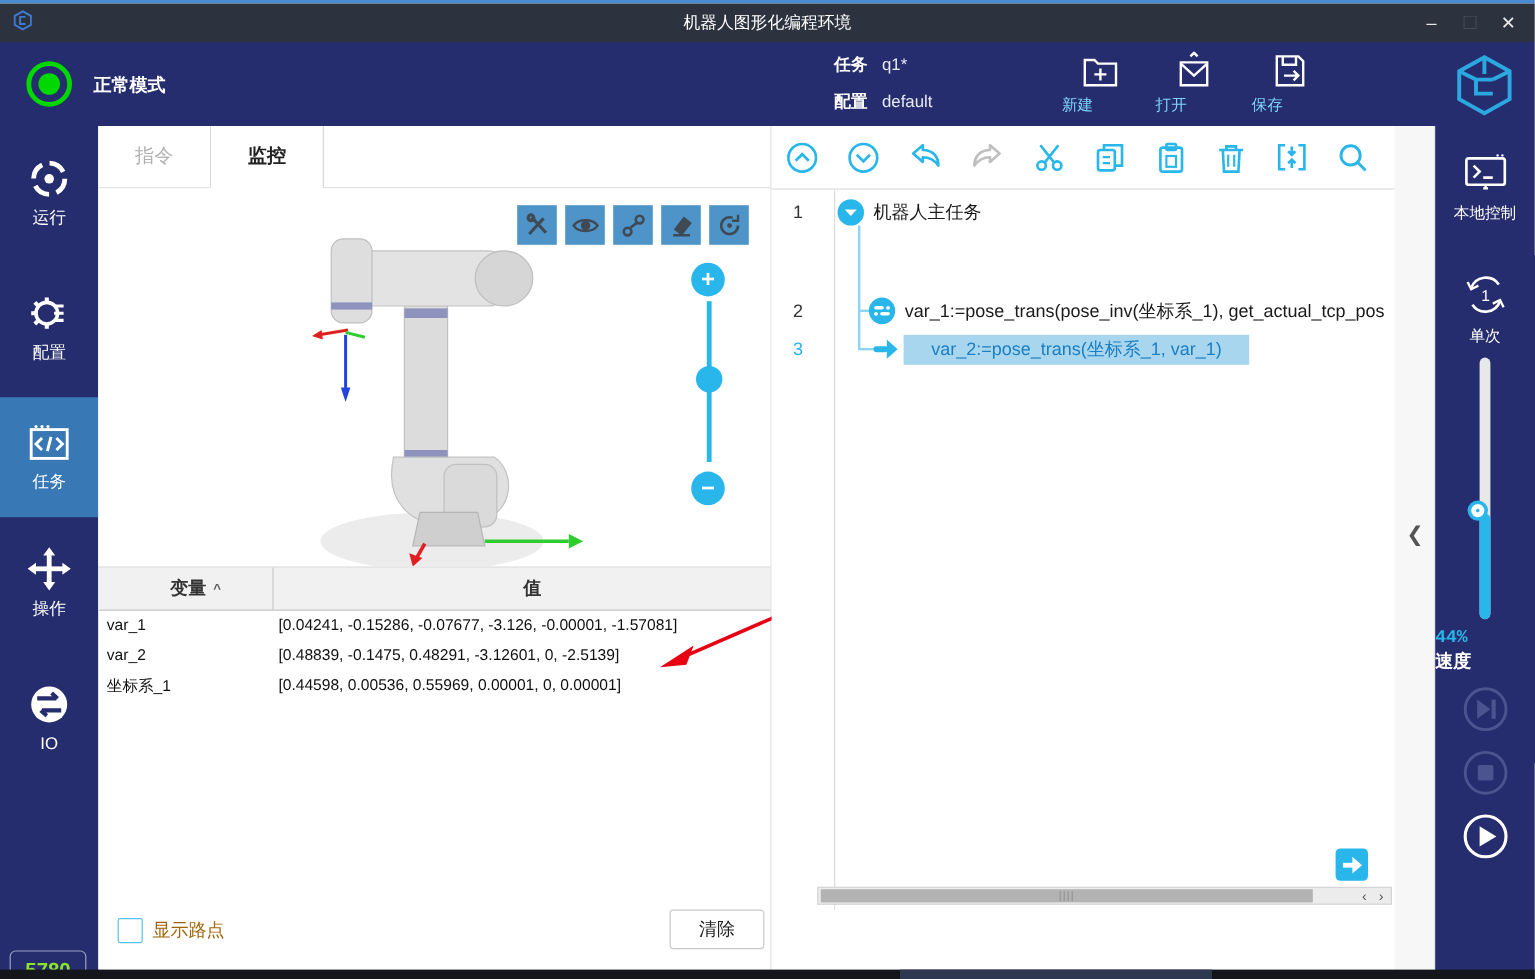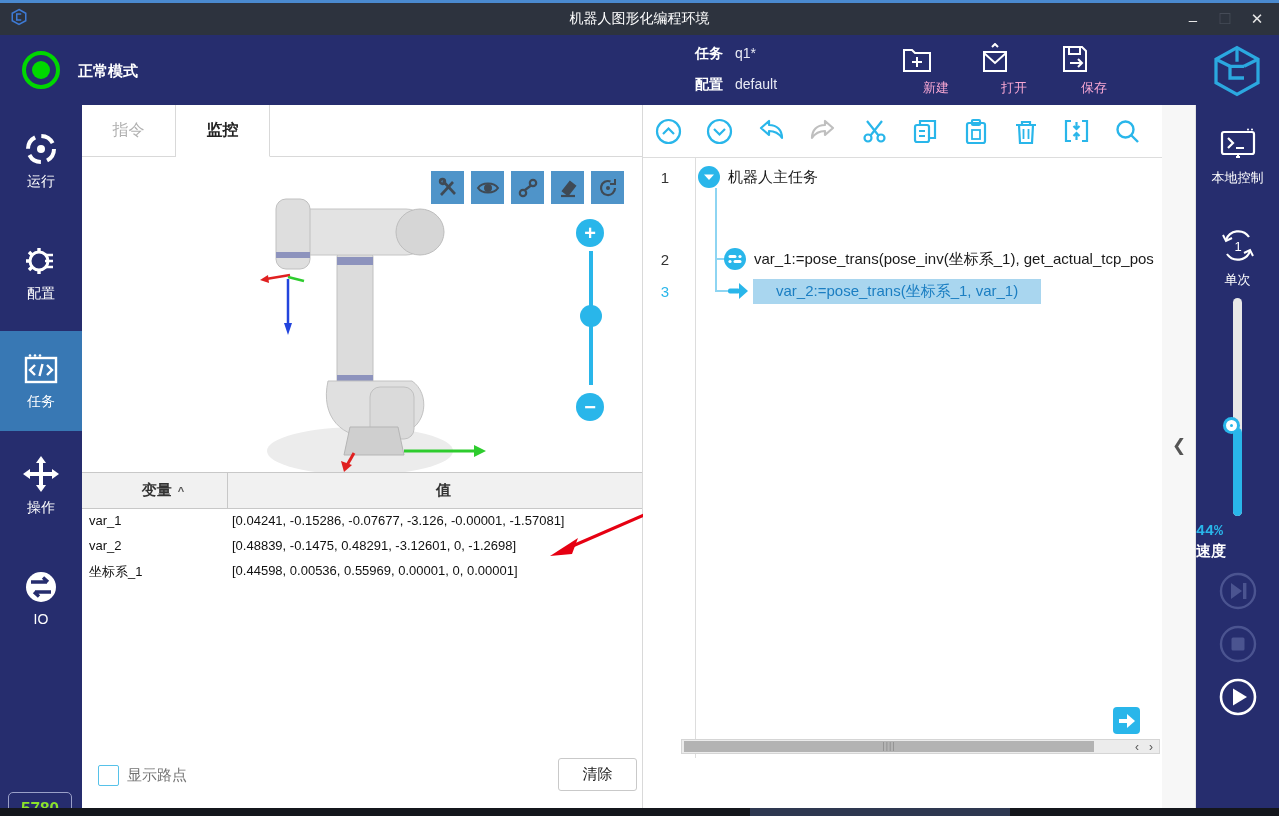--- a/index.html
+++ b/index.html
@@ -20,21 +20,21 @@
   
   .header { position:absolute; left:0; top:35px; width:1279px; height:70px; background:#262d6e; }
   .status { position:absolute; left:22px; top:16px; width:38px; height:38px; border-radius:50%;
             border:4px solid #00d800; display:flex; align-items:center; justify-content:center; }
   .status-dot { width:18px; height:18px; border-radius:50%; background:#00d800; }
   .mode-label { position:absolute; left:78px; top:27px; color:#fff; font-size:15px; font-weight:bold; }
   .task-block { position:absolute; left:695px; top:10px; color:#fff; font-size:14px; }
   .task-block .row { display:flex; margin-bottom:13px; }
   .task-block .lbl { font-weight:bold; width:40px; }
   .task-block .val { color:#e8eaf5; }
-  .hdr-action { position:absolute; top:8px; width:64px; text-align:right; color:#f9a8d4; }
+  .hdr-action { position:absolute; top:8px; width:64px; text-align:left; color:#7dd3fc; }
   .hdr-action svg { display:block; margin:0 auto; }
   .hdr-action .alabel { font-size:13px; margin-top:4px; }
   .logo-big { position:absolute; right:14px; top:8px; }
 
   
   .lsidebar { position:absolute; left:0; top:105px; width:82px; height:711px; background:#262d6e; }
   .nav-item { width:82px; padding:14px 0 12px 0; text-align:center; color:#fff; }
   .nav-item .nlabel { font-size:14px; margin-top:6px; }
   .nav-item svg { display:block; margin:0 auto; }
   .nav-item.active { background:#3878b4; padding:22px 0 20px 0; }
@@ -71,21 +71,21 @@
   .thc { display:flex; align-items:center; justify-content:center;padding-left:17px; }
   .thc.c1 { width:146px; border-right:1px solid #c8c8c8; }
   .thc.c2 { flex:1; }
   .sort-caret { font-size:11px; margin-left:6px; color:#555; }
   .trow { display:flex; height:25px; font-size:13px; color:#111; align-items:flex-start; }
   .td1 { width:146px; padding-left:7px; }
   .td2 { flex:1; padding-left:4px; }
   .mon-bottom { position:absolute; left:0; bottom:10px; width:561px; height:40px; }
   .chk { position:absolute; left:16px; top:7px; width:21px; height:21px; border:1px solid #57c2e9;
          border-radius:2px; background:#fff; }
-  .chk-label { position:absolute; left:45px; top:8px; font-size:15px; color:#737373; }
+  .chk-label { position:absolute; left:45px; top:8px; font-size:15px; color:#a16207; }
   .clear-btn { position:absolute; right:6px; top:0; width:79px; height:33px; background:#fff;
                border:1px solid #c9c9c9; border-radius:3px; font-size:15px; color:#222;
                display:flex; align-items:center; justify-content:center; }
 
   
   .annot-text { position:absolute; left:672px; top:503px; color:#e60012; font-size:17px; }
   .annot-arrow { position:absolute; left:540px; top:498px; pointer-events:none; }
 
   
   .codepanel { position:absolute; left:643px; top:105px; width:519px; height:703px; background:#fff; }
@@ -360,21 +360,21 @@
           <span class="sort-caret">^</span>
         </div>
         <div class="thc c2">值</div>
       </div>
       <div class="trow" style="margin-top:4px;">
         <div class="td1">var_1</div>
         <div class="td2">[0.04241, -0.15286, -0.07677, -3.126, -0.00001, -1.57081]</div>
       </div>
       <div class="trow">
         <div class="td1">var_2</div>
-        <div class="td2">[0.48839, -0.1475, 0.48291, -3.12601, 0, -1.2698]</div>
+        <div class="td2">[0.48839, -0.1475, 0.48291, -3.12601, 0, -2.5139]</div>
       </div>
       <div class="trow">
         <div class="td1">坐标系_1</div>
         <div class="td2">[0.44598, 0.00536, 0.55969, 0.00001, 0, 0.00001]</div>
       </div>
     </div>
 
     <div class="mon-bottom">
       <div class="chk"></div>
       <div class="chk-label">显示路点</div>

